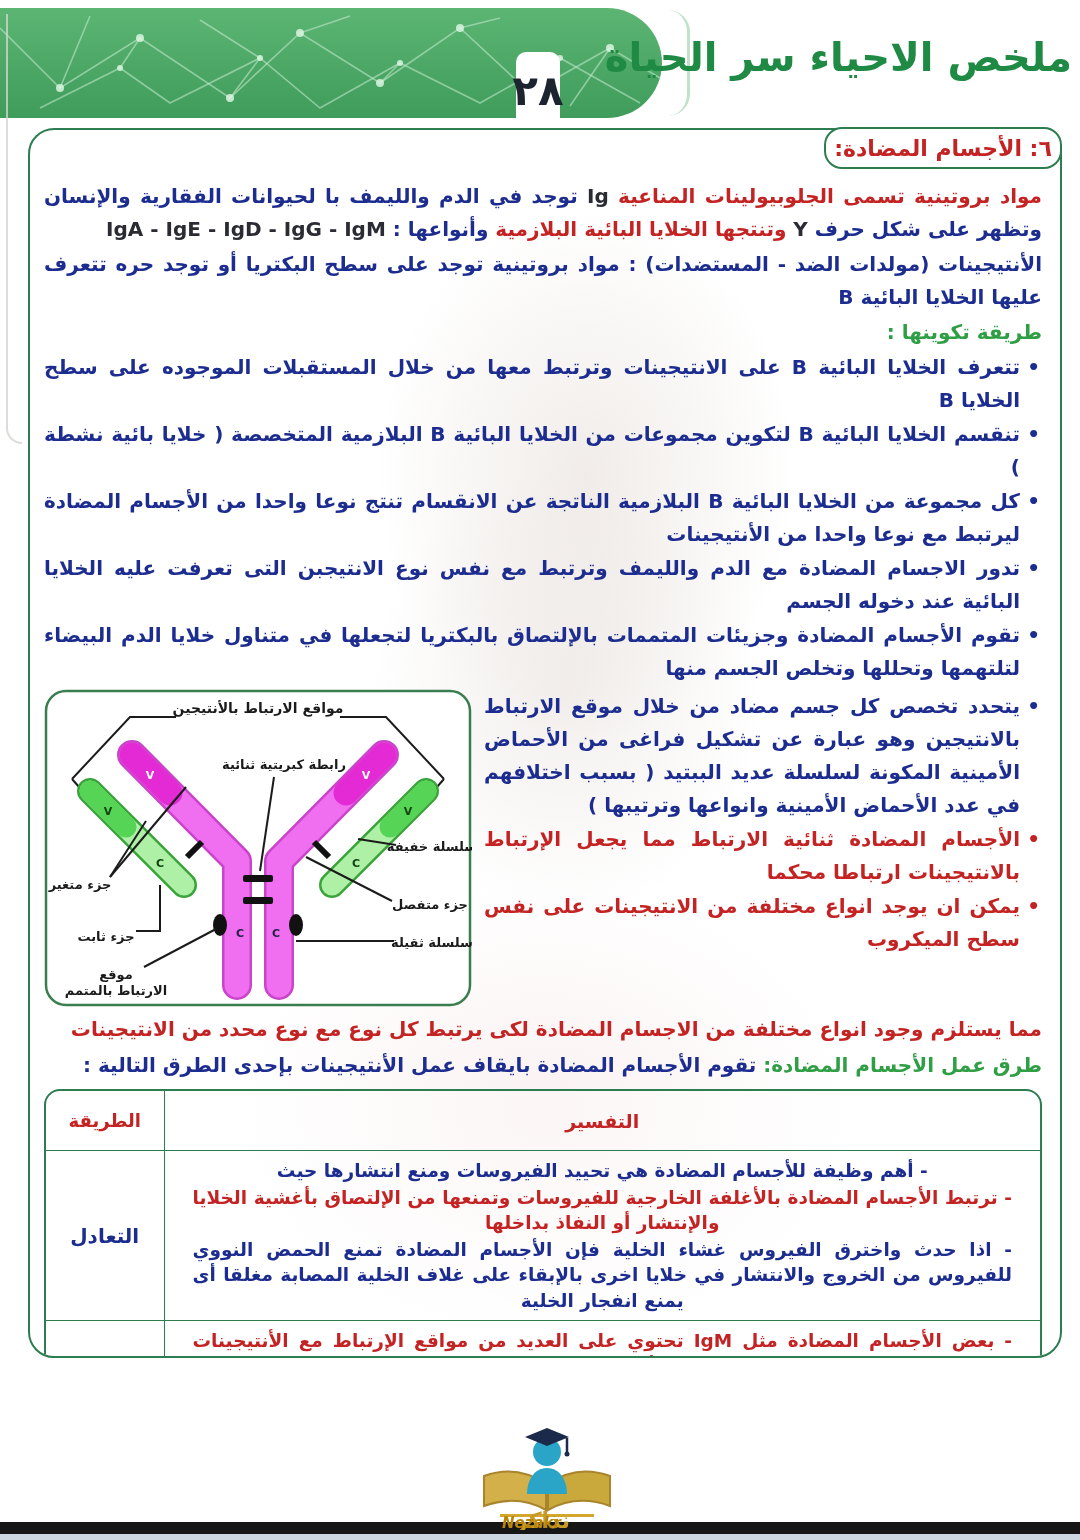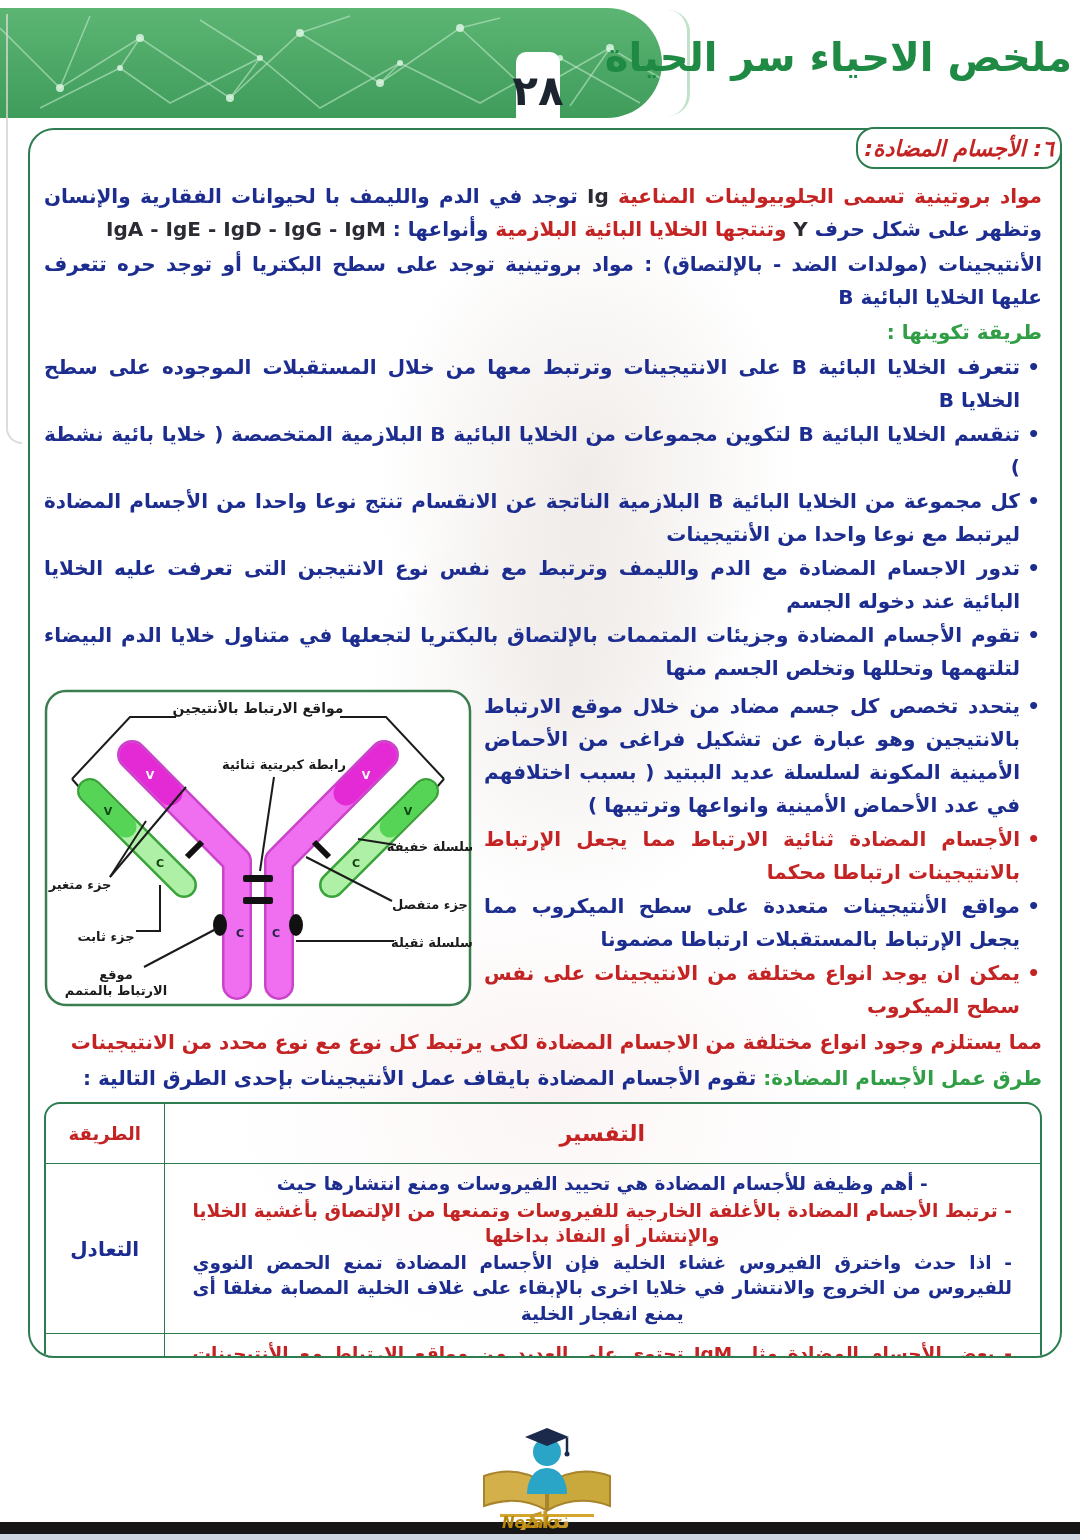--- a/index.html
+++ b/index.html
@@ -54,24 +54,24 @@
     border:2px solid var(--border-green);border-radius:26px;
     background:
       radial-gradient(ellipse 300px 380px at 54% 28%, rgba(210,196,186,.32), transparent 70%),
       radial-gradient(ellipse 280px 320px at 52% 46%, rgba(198,182,172,.22), transparent 70%),
       radial-gradient(ellipse 430px 320px at 50% 80%, rgba(238,206,206,.28), transparent 72%),
       #fff;
     padding:50px 18px 10px 14px;
     overflow:hidden;
   }
   .section-pill{
-    position:absolute;left:832px;top:127px;width:206px;height:42px;
+    position:absolute;left:832px;top:127px;width:238px;height:42px;
     background:#fff;border:2px solid var(--border-green);border-radius:18px;
     display:flex;align-items:center;justify-content:center;
-    font-size:22px;color:var(--red);z-index:2;font-style:italic;
+    font-size:22px;color:var(--red);z-index:2;
   }
   
   .section-pill{left:auto;right:18px;}
   .txt{font-size:20px;line-height:33px;color:var(--blue);text-align:justify;}
   .txt p{margin:0 0 2px 0;}
   .blue{color:var(--blue);}
   .red{color:var(--red);}
   .green{color:var(--green);}
   .dark{color:#2b2b33;}
   .bullets{list-style:none;}
@@ -90,21 +90,21 @@
   .tail-line{margin-top:2px;text-align:right;font-size:20px;line-height:32px;}
   .methods-line{margin-top:4px;font-size:20px;line-height:32px;}
   
   .methods-table{
     margin-top:8px;
     border:2px solid var(--border-green);border-radius:16px;
     overflow:hidden;background:rgba(255,255,255,.35);
   }
   table{width:100%;border-collapse:collapse;}
   td,th{border:1.5px solid var(--border-green);vertical-align:middle;}
-  th.exp-h{font-size:22px;color:var(--red);padding:3px;margin-top:9px;}
+  th.exp-h{font-size:19px;color:var(--red);padding:3px;margin-top:9px;}
   th.met-h{font-size:18px;color:var(--red);width:118px;padding:19px;}
   td.method{
     width:118px;text-align:center;font-size:20px;line-height:26px;padding:4px;
   }
   td.exp{padding:6px 28px;}
   td.exp p{
     font-size:18.5px;line-height:25.5px;margin:1px 0;
     text-align:justify;text-align-last:center;
   }
   tr:first-child th{border-top:none;}
@@ -158,40 +158,39 @@
     <span>٦: الأجسام المضادة:</span>
   </div>
 
   <div class="main-box">
 
     <div class="txt">
       <p>
         <span class="red">مواد بروتينية تسمى الجلوبيولينات المناعية </span><span class="dark">Ig</span><span class="blue"> توجد في الدم والليمف با لحيوانات الفقارية والإنسان وتظهر على شكل حرف </span><span class="dark">Y</span><span class="red"> وتنتجها الخلايا البائية البلازمية </span><span class="blue">وأنواعها : </span><span class="dark">IgA - IgE - IgD - IgG - IgM</span>
       </p>
       <p>
-        <span class="blue">الأنتيجينات (مولدات الضد - بالإلتصاق) : </span><span class="blue">مواد بروتينية توجد على سطح البكتريا أو توجد حره تتعرف عليها الخلايا البائية B</span>
+        <span class="blue">الأنتيجينات (مولدات الضد - المستضدات) : </span><span class="blue">مواد بروتينية توجد على سطح البكتريا أو توجد حره تتعرف عليها الخلايا البائية B</span>
       </p>
       <p>
         <span class="green">طريقة تكوينها :</span>
       </p>
       <ul class="bullets">
         <li class="blue">تتعرف الخلايا البائية B على الانتيجينات وترتبط معها من خلال المستقبلات الموجوده على سطح الخلايا B</li>
         <li class="blue">تنقسم الخلايا البائية B لتكوين مجموعات من الخلايا البائية B البلازمية المتخصصة ( خلايا بائية نشطة )</li>
         <li class="blue">كل مجموعة من الخلايا البائية B البلازمية الناتجة عن الانقسام تنتج نوعا واحدا من الأجسام المضادة ليرتبط مع نوعا واحدا من الأنتيجينات</li>
         <li class="blue">تدور الاجسام المضادة مع الدم والليمف وترتبط مع نفس نوع الانتيجبن التى تعرفت عليه الخلايا البائية عند دخوله الجسم</li>
         <li class="blue">تقوم الأجسام المضادة وجزيئات المتممات بالإلتصاق بالبكتريا لتجعلها في متناول خلايا الدم البيضاء لتلتهمها وتحللها وتخلص الجسم منها</li>
       </ul>
     </div>
 
     <div class="struct-row">
       <div class="struct-text">
         <ul class="bullets">
           <li class="blue">يتحدد تخصص كل جسم مضاد من خلال موقع الارتباط بالانتيجين وهو عبارة عن تشكيل فراغى من الأحماض الأمينية المكونة لسلسلة عديد الببتيد ( بسبب اختلافهم في عدد الأحماض الأمينية وانواعها وترتيبها )</li>
           <li class="red">الأجسام المضادة ثنائية الارتباط مما يجعل الإرتباط بالانتيجينات ارتباطا محكما</li>
-          <li class="blue">مواقع الأنتيجينات متعددة على سطح الميكروب مما يجعل الإرتباط بالمستقبلات ارتباطا مضمونا</li>
           <li class="red">يمكن ان يوجد انواع مختلفة من الانتيجينات على نفس سطح الميكروب</li>
         </ul>
       </div>
 
       <div class="diagram-wrap">
         <svg width="428" height="318" viewBox="0 0 428 318">
           <rect x="2" y="2" width="424" height="314" rx="20" fill="#ffffff" stroke="#3a7d4e" stroke-width="2.5"></rect>
 
           <text x="214" y="24" font-size="14" fill="#1b1b1b" text-anchor="middle">مواقع الارتباط بالأنتيجين</text>
           <g stroke="#1b1b1b" stroke-width="2" fill="none">

